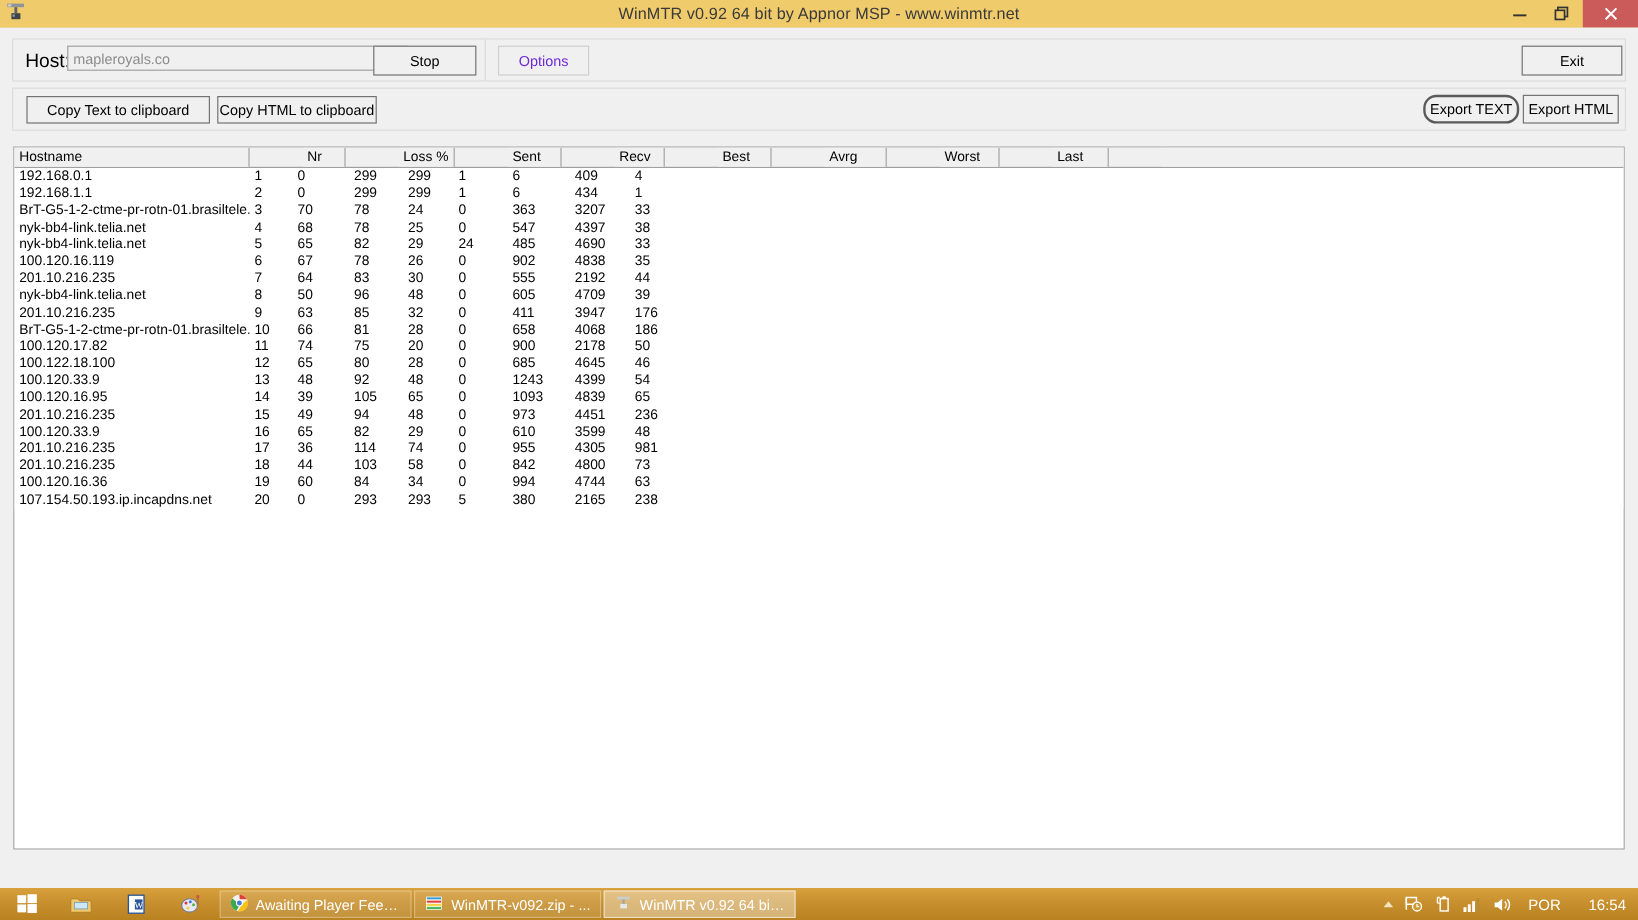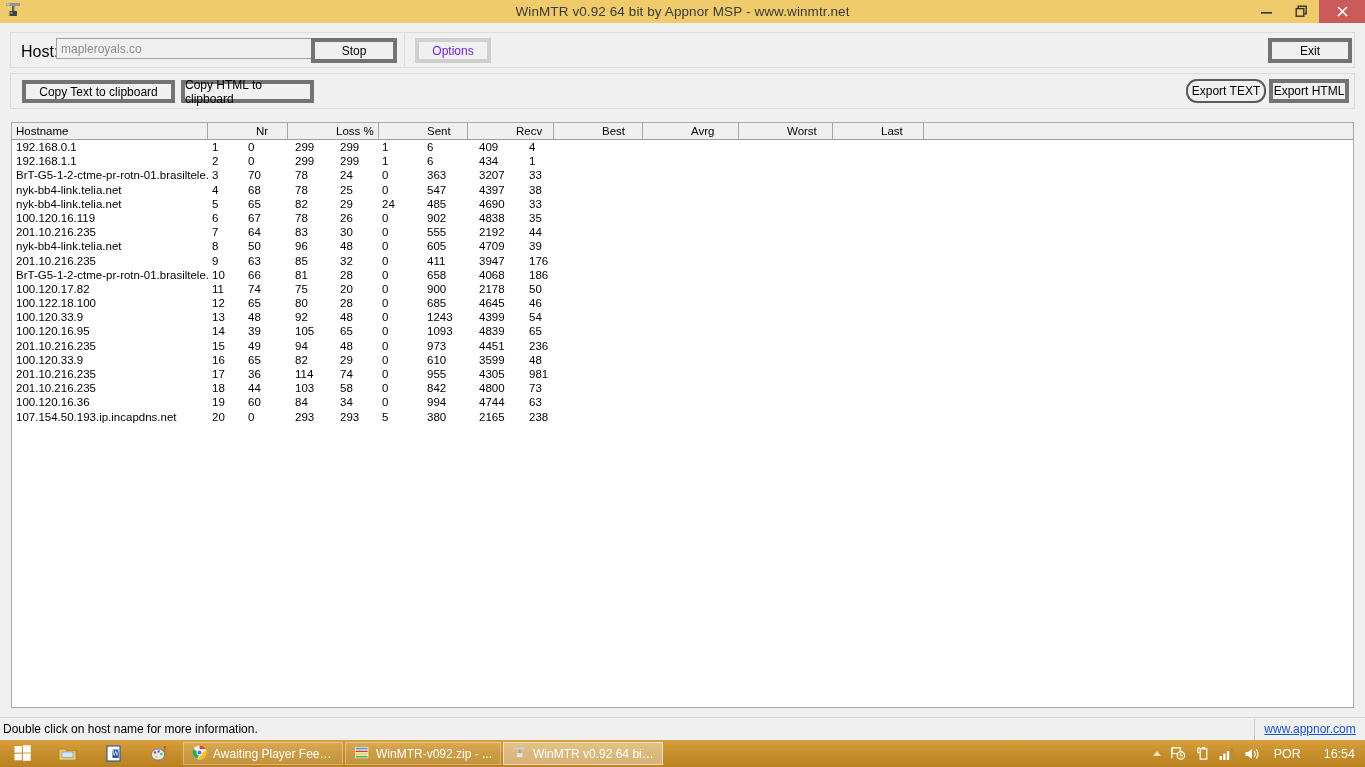--- a/index.html
+++ b/index.html
@@ -118,21 +118,21 @@
     display: block;
     width: 0; height: 0;
     border-left: 4px solid transparent;
     border-right: 4px solid transparent;
     border-top: 4px solid #909090;
   }
 
   .btn {
     position: absolute;
     box-sizing: border-box;
-    border: 4px solid #737373;
+    border: 1px solid #737373;
     background: #f0f0f0;
     font-family: "Liberation Sans", sans-serif;
     font-size: 12px;
     color: #000;
     display: flex;
     align-items: center;
     justify-content: center;
     cursor: default;
     padding: 0;
   }
@@ -601,26 +601,20 @@
             <div class="cell c-best">5</div>
             <div class="cell c-avrg">380</div>
             <div class="cell c-worst">2165</div>
             <div class="cell c-last">238</div>
           </div>
         </div>
     </div>
 
   </div>
 
-  <div class="statusbar">
-    <div class="status-pane">Double click on host name for more information.</div>
-    <div class="status-link-pane">
-      <span class="status-link">www.appnor.com</span>
-    </div>
-  </div>
 
   <div class="taskbar">
     <div class="tb-start">
       <svg width="17" height="17" viewBox="0 0 17 17">
         <rect x="0.5" y="1" width="7.3" height="6.6" fill="#ffffff"></rect>
         <rect x="8.9" y="0.2" width="7.8" height="7.4" fill="#ffffff"></rect>
         <rect x="0.5" y="8.7" width="7.3" height="6.6" fill="#ffffff"></rect>
         <rect x="8.9" y="8.4" width="7.8" height="7.4" fill="#ffffff"></rect>
       </svg>
     </div>

